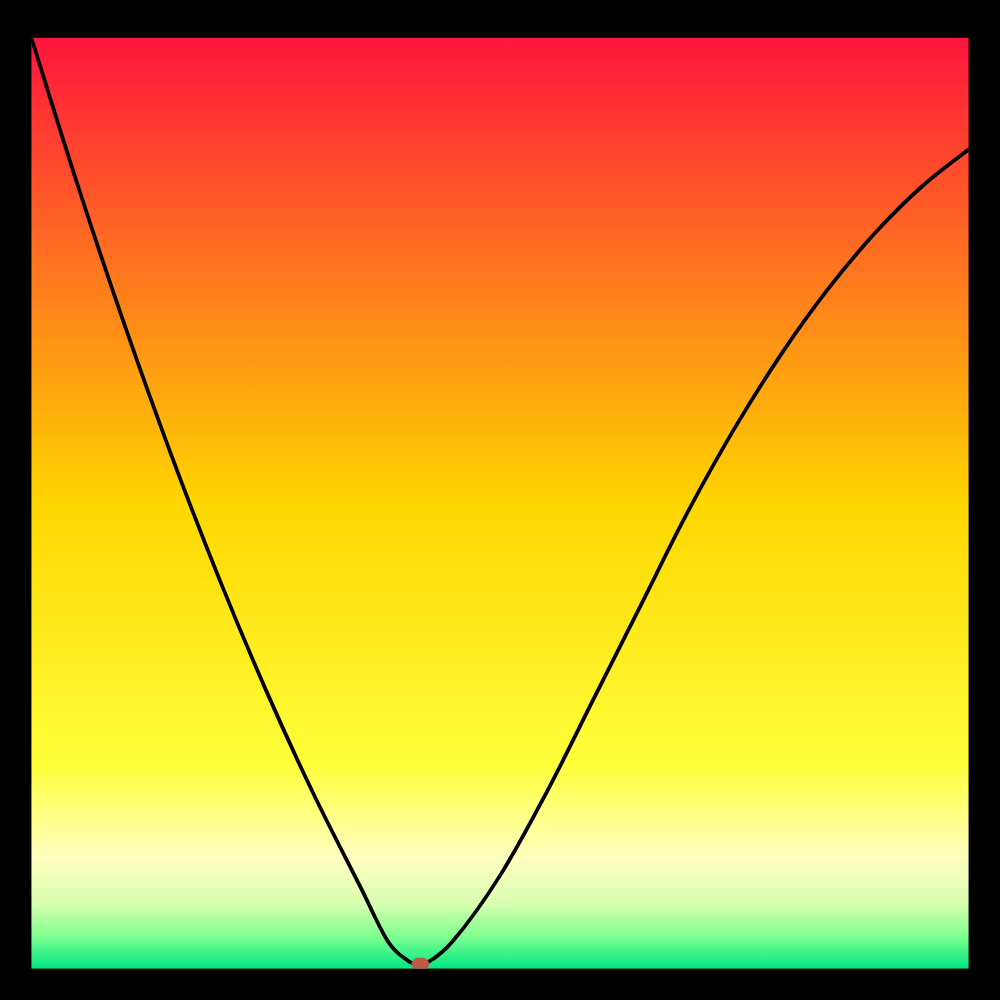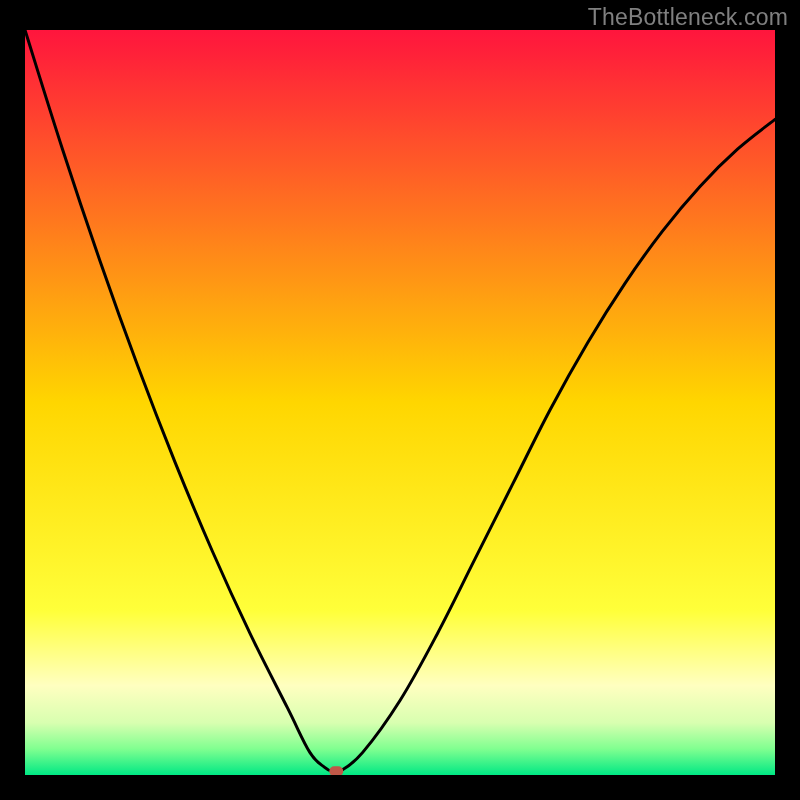--- a/index.html
+++ b/index.html
@@ -37,21 +37,20 @@
     width: 100%;
     height: 100%;
     display: block;
   }
 </style>
 </head>
 <body>
 
 <div class="frame">
 
-  <div class="watermark">TheBottleneck.com</div>
 
   <div class="plot-area">
     <svg id="chart-svg" viewBox="0 0 750 745" preserveAspectRatio="none">
         <defs>
           <linearGradient id="bg-grad" x1="0" y1="0" x2="0" y2="1">
             <stop offset="0%" stop-color="#ff153d"></stop>
             <stop offset="50%" stop-color="#ffd600"></stop>
             <stop offset="78%" stop-color="#ffff3a"></stop>
             <stop offset="88%" stop-color="#ffffc0"></stop>
             <stop offset="93%" stop-color="#d8ffb0"></stop>

